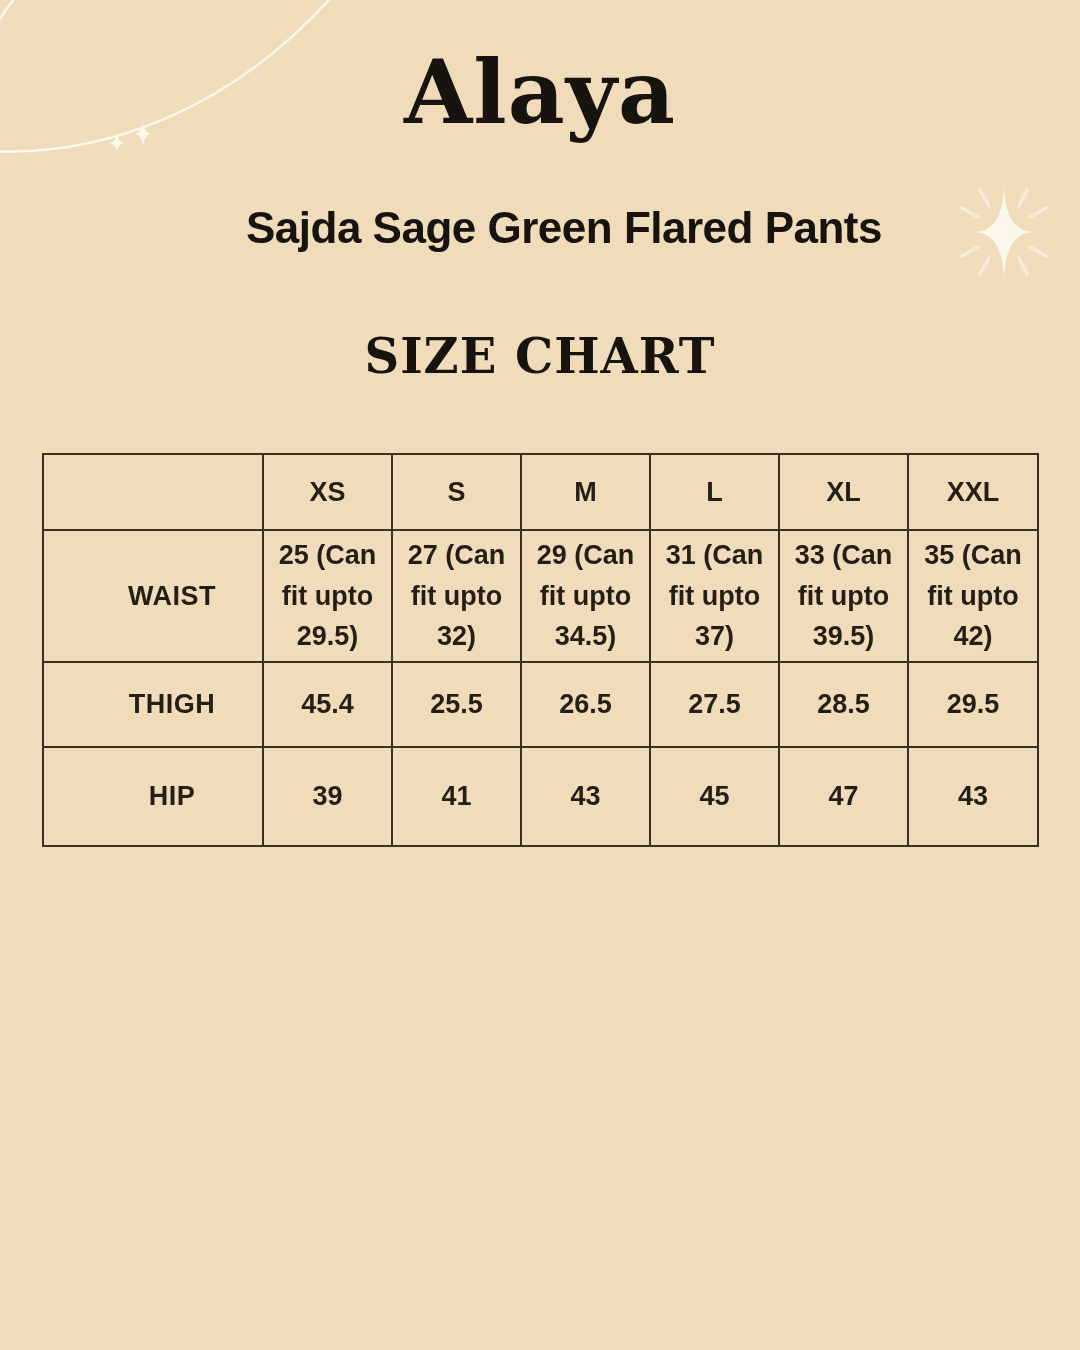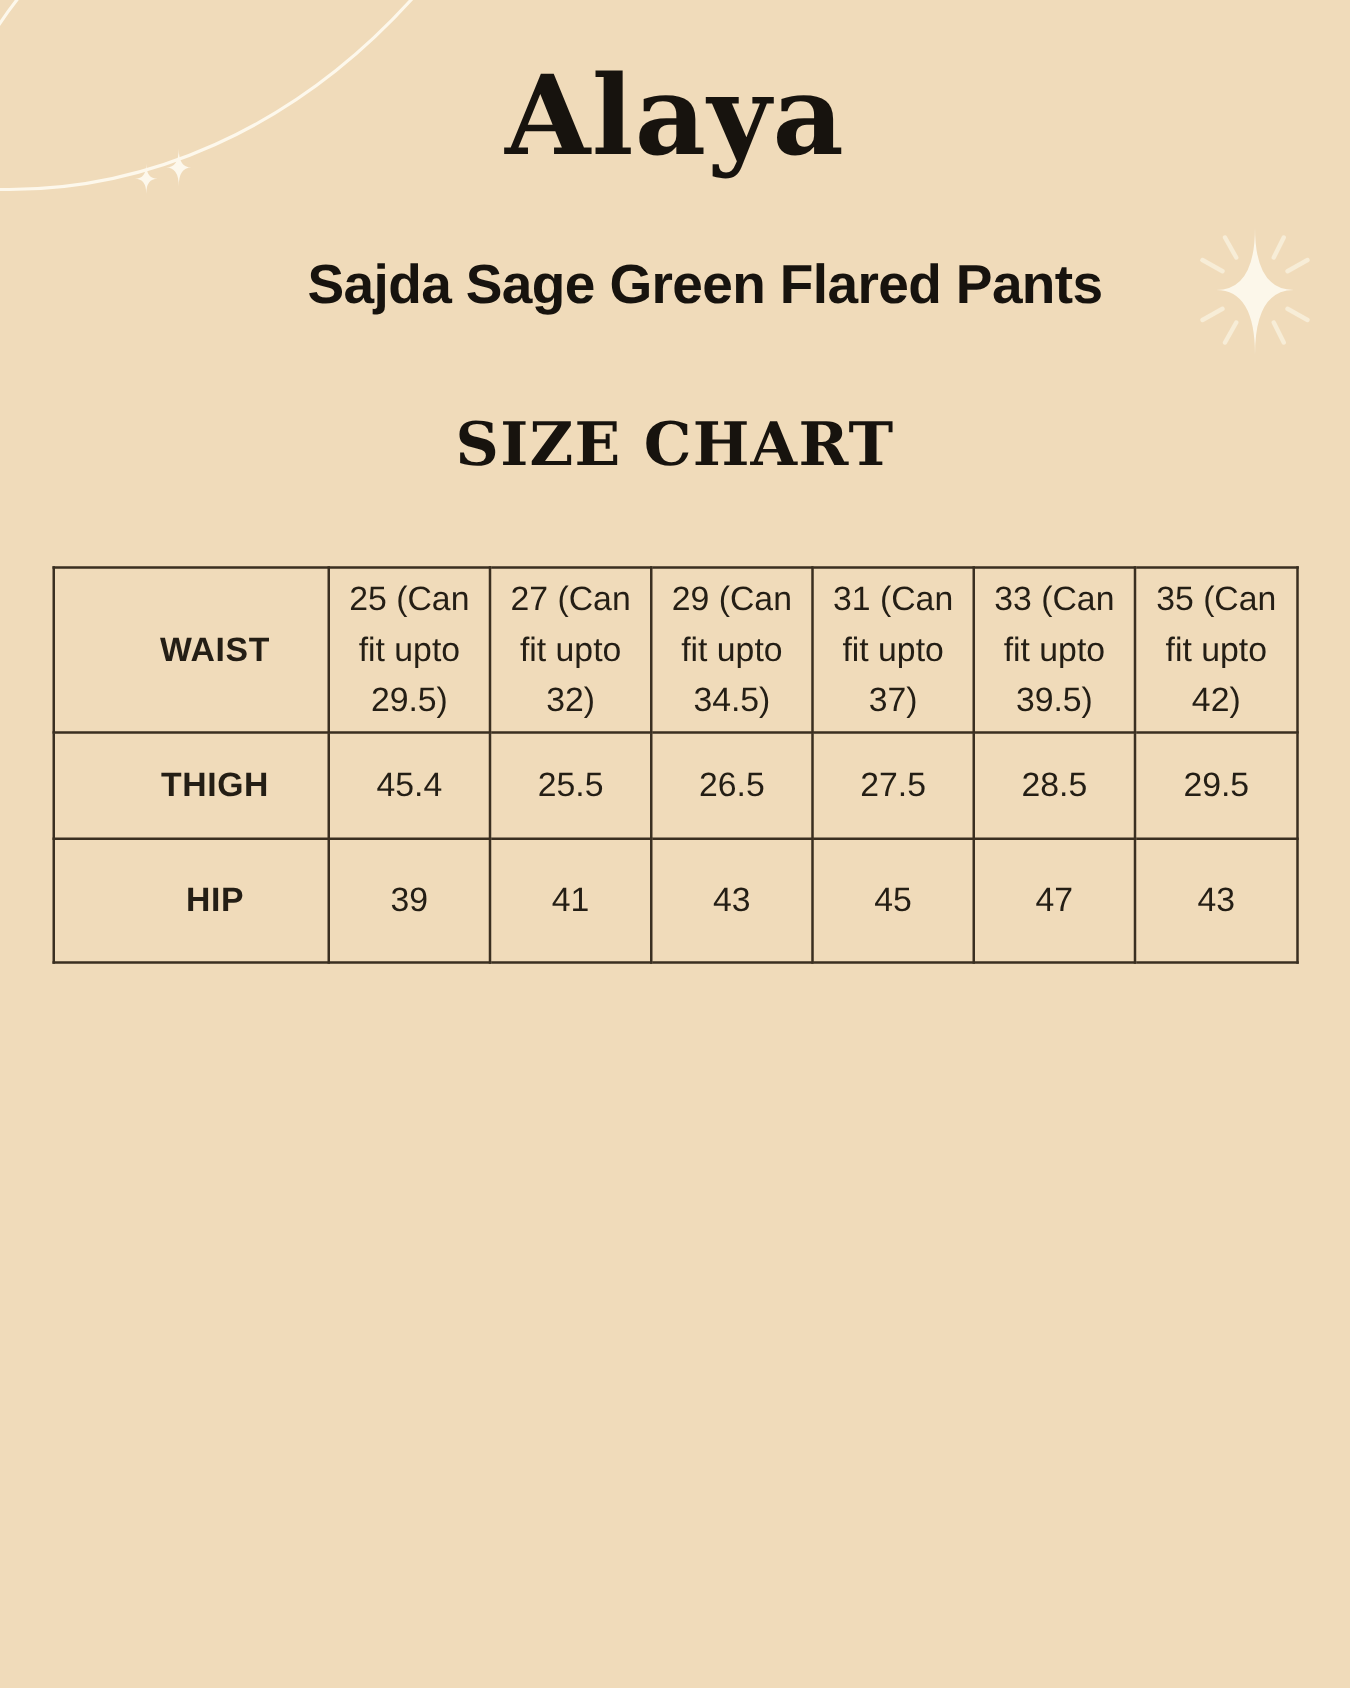--- a/index.html
+++ b/index.html
@@ -56,21 +56,21 @@
   }
   table.size-chart th, table.size-chart td {
     border: 2px solid #3a2f21;
     text-align: center;
     vertical-align: middle;
     padding: 4px 8px;
     font-family: "Liberation Sans", sans-serif;
     font-size: 27px;
     line-height: 1.5;
     color: #241e15;
-    font-weight: 400;
+    font-weight: 700;
   }
   table.size-chart th { font-weight: 700; }
   table.size-chart td.row-label { font-weight: 700; letter-spacing: 0.5px; padding-left: 46px; }
   tr.header-row   { height: 76px; }
   tr.waist-row    { height: 132px; }
   tr.thigh-row    { height: 85px; }
   tr.hip-row      { height: 99px; margin-left: 40px; }
   tr.length-row   { height: 110px; }
 </style>
 </head>
@@ -112,20 +112,29 @@
     <colgroup>
       <col style="width:220px">
         <col style="width:129px">
         <col style="width:129px">
       <col style="width:129px">
         <col style="width:129px">
         <col style="width:129px">
         <col style="width:130px">
     </colgroup>
     <tbody>
+      <tr class="header-row">
+        <th></th>
+        <th>XS</th>
+        <th>S</th>
+        <th>M</th>
+        <th>L</th>
+        <th>XL</th>
+        <th>XXL</th>
+      </tr>
       <tr class="waist-row">
         <td class="row-label">WAIST</td>
         <td>25 (Can fit upto 29.5)</td>
         <td>27 (Can fit upto 32)</td>
         <td>29 (Can fit upto 34.5)</td>
         <td>31 (Can fit upto 37)</td>
         <td>33 (Can fit upto 39.5)</td>
         <td>35 (Can fit upto 42)</td>
       </tr>
       <tr class="thigh-row">

